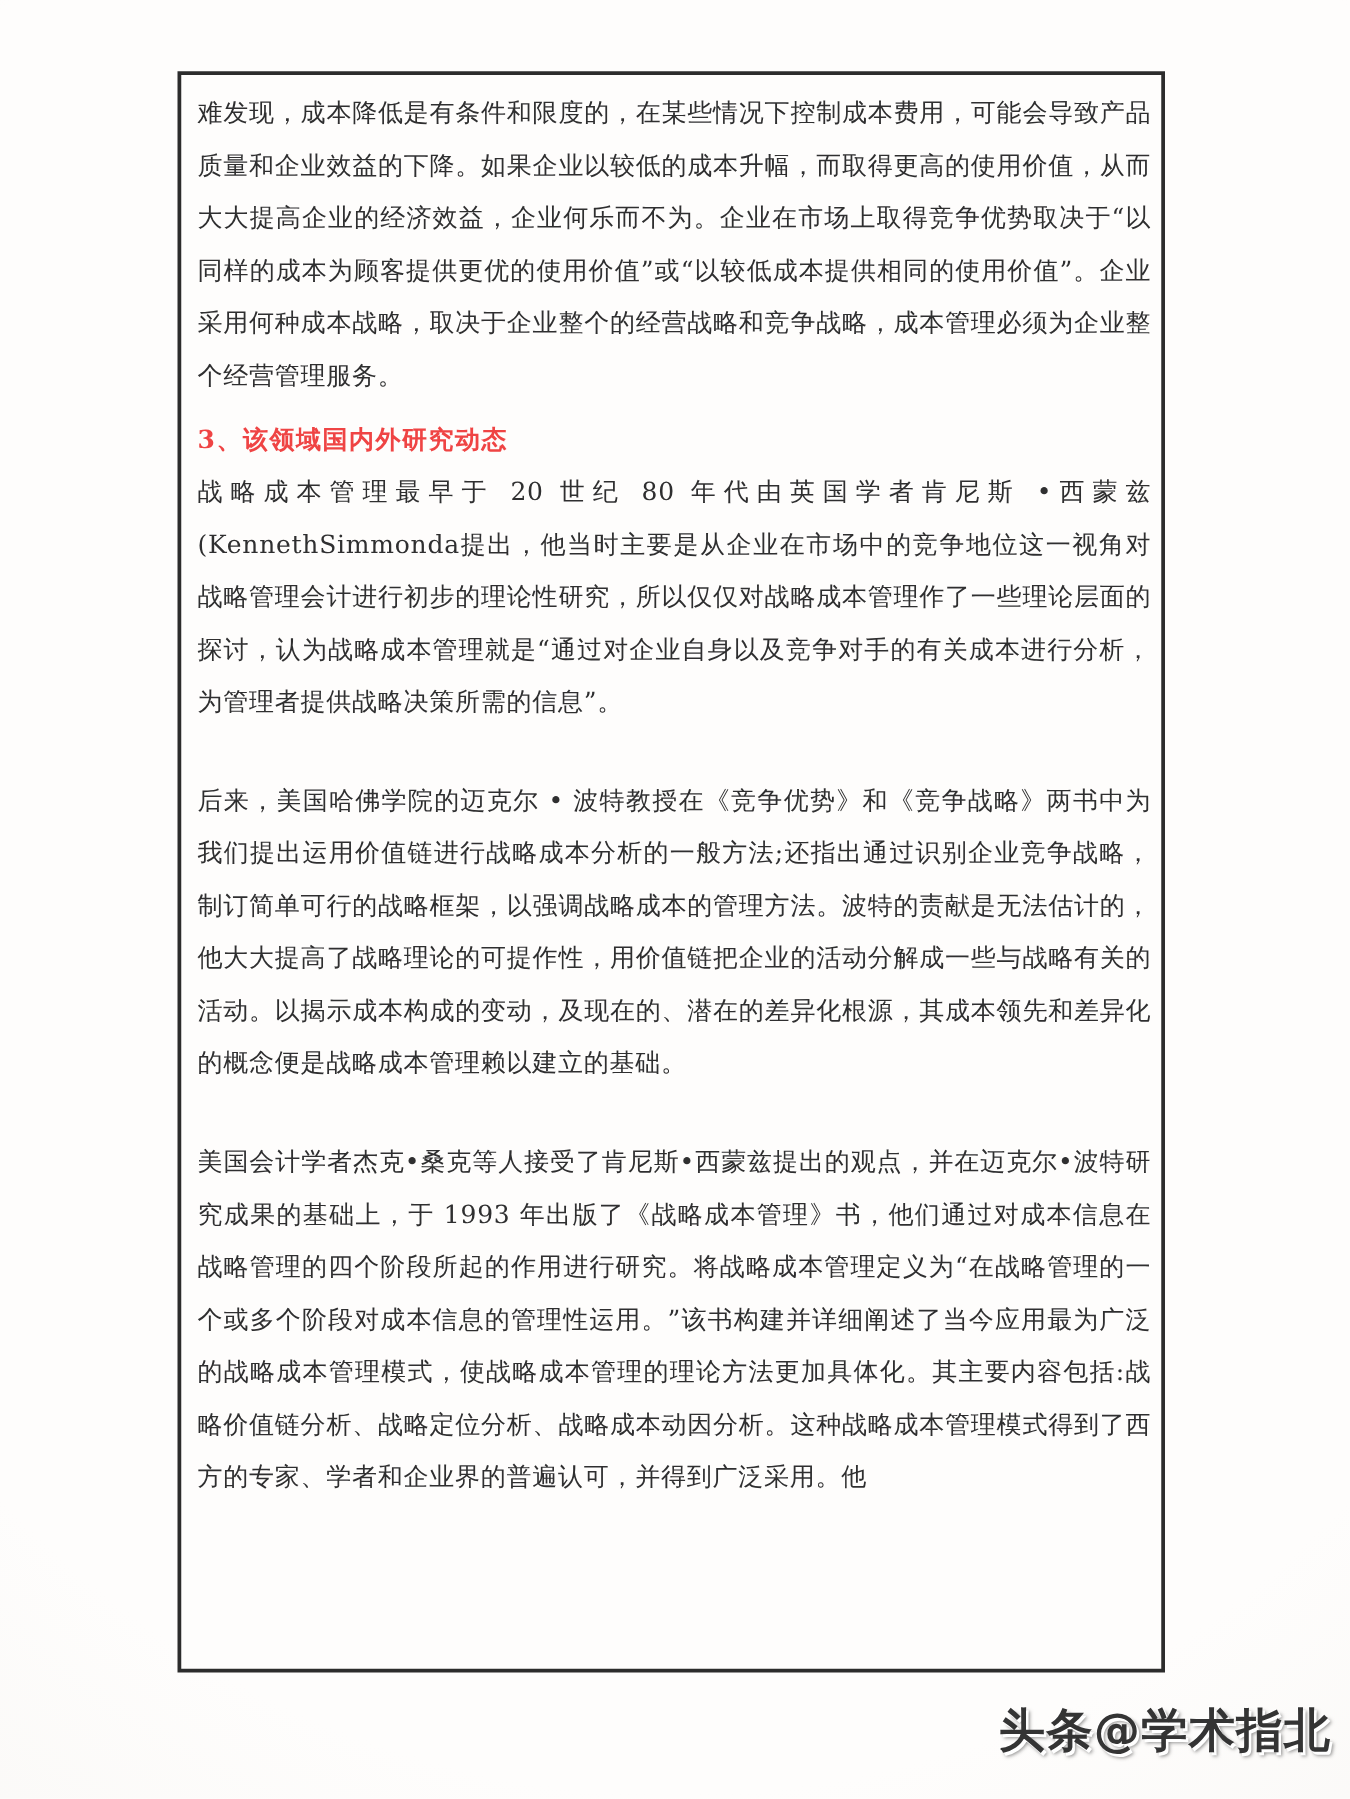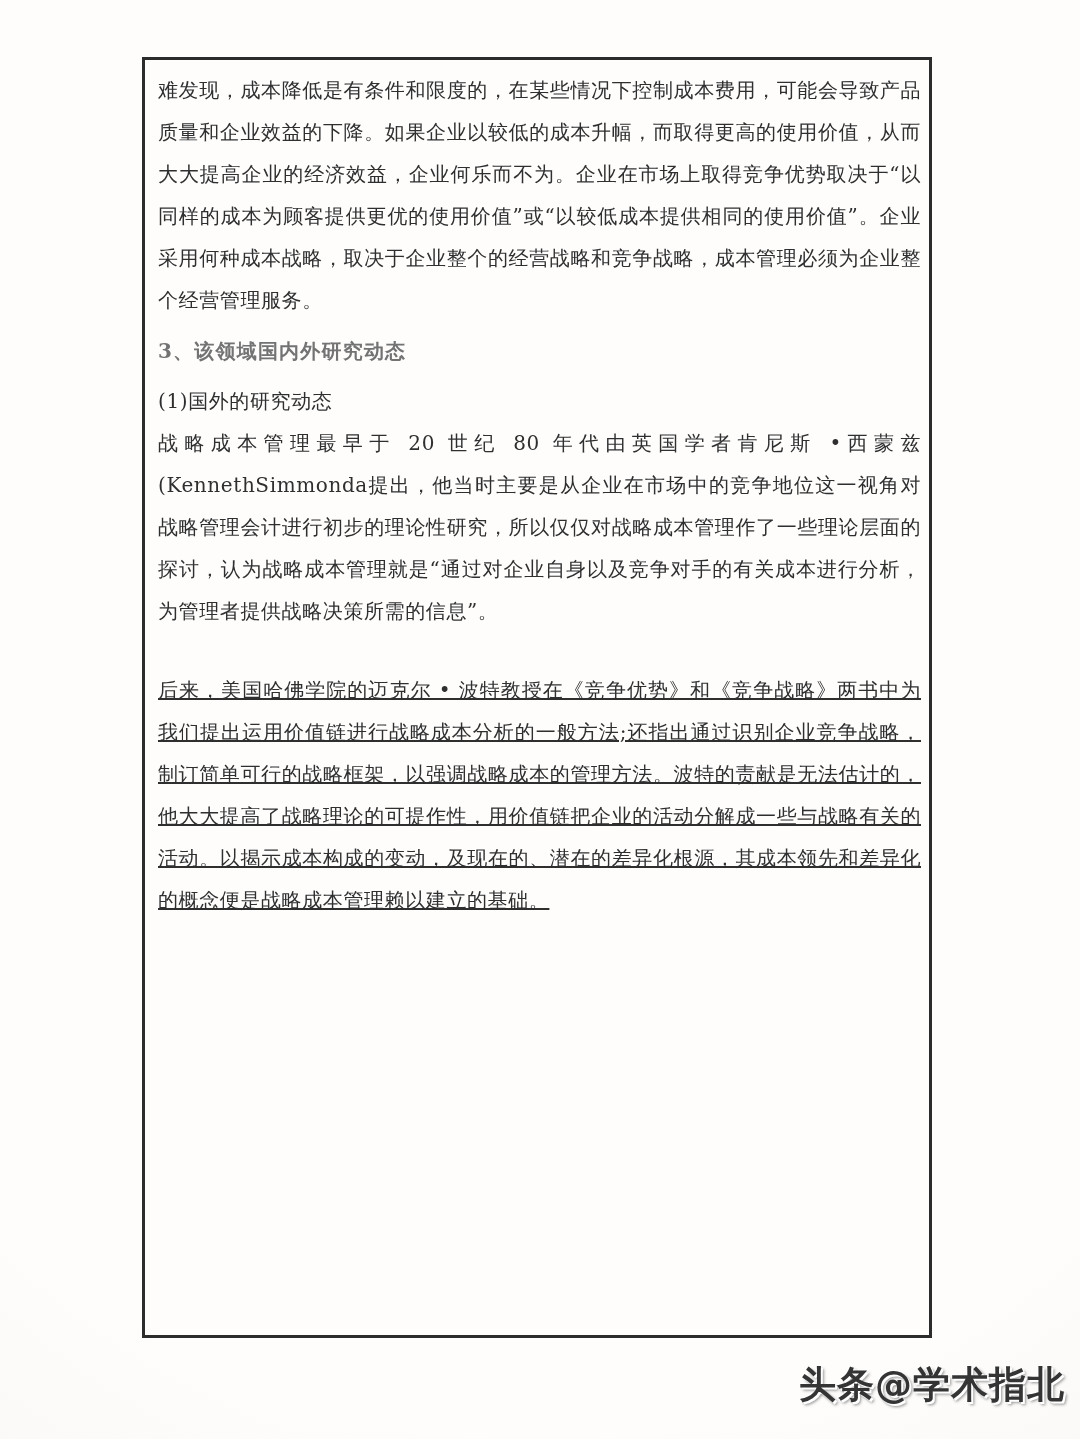--- a/index.html
+++ b/index.html
@@ -33,29 +33,29 @@
     text-align: justify;
     text-justify: inter-ideograph;
   }
 
   .section-heading {
     margin: 9px 0 0 0;
     font-size: 20px;
     line-height: 42px;
     letter-spacing: 1.2px;
     font-weight: bold;
-    color: #737373;
+    color: #ef4444;
   }
 
   .subsection-heading {
     margin-top: 8px;
     font-weight: normal;
   }
 
-  .gap-top { margin-top: 37px; text-decoration: underline; }
+  .gap-top { margin-top: 37px; }
 
   .watermark {
     position: absolute;
     right: 15px;
     bottom: 29px;
     font-family: "DejaVu Sans", "Liberation Sans", sans-serif;
     font-weight: 800;
     font-size: 37px;
     letter-spacing: 1px;
     color: #343434;
@@ -66,22 +66,22 @@
   }
 </style>
 </head>
 <body>
 
 <div class="text-frame">
   <p class="para">难发现，成本降低是有条件和限度的，在某些情况下控制成本费用，可能会导致产品质量和企业效益的下降。如果企业以较低的成本升幅，而取得更高的使用价值，从而大大提高企业的经济效益，企业何乐而不为。企业在市场上取得竞争优势取决于“以同样的成本为顾客提供更优的使用价值”或“以较低成本提供相同的使用价值”。企业采用何种成本战略，取决于企业整个的经营战略和竞争战略，成本管理必须为企业整个经营管理服务。</p>
 
   <h3 class="section-heading">3、该领域国内外研究动态</h3>
 
-  <p class="para subsection-heading">(1)国外的研究动态</p>
 
 
   <p class="para">战略成本管理最早于 20 世纪 80 年代由英国学者肯尼斯 •西蒙兹(KennethSimmonda提出，他当时主要是从企业在市场中的竞争地位这一视角对战略管理会计进行初步的理论性研究，所以仅仅对战略成本管理作了一些理论层面的探讨，认为战略成本管理就是“通过对企业自身以及竞争对手的有关成本进行分析，为管理者提供战略决策所需的信息”。</p>
 
   <p class="para gap-top">后来，美国哈佛学院的迈克尔 • 波特教授在《竞争优势》和《竞争战略》两书中为我们提出运用价值链进行战略成本分析的一般方法;还指出通过识别企业竞争战略，制订简单可行的战略框架，以强调战略成本的管理方法。波特的责献是无法估计的，他大大提高了战略理论的可提作性，用价值链把企业的活动分解成一些与战略有关的活动。以揭示成本构成的变动，及现在的、潜在的差异化根源，其成本领先和差异化的概念便是战略成本管理赖以建立的基础。</p>
 
+  <p class="para gap-top">美国会计学者杰克•桑克等人接受了肯尼斯•西蒙兹提出的观点，并在迈克尔•波特研究成果的基础上，于 1993 年出版了《战略成本管理》书，他们通过对成本信息在战略管理的四个阶段所起的作用进行研究。将战略成本管理定义为“在战略管理的一个或多个阶段对成本信息的管理性运用。”该书构建并详细阐述了当今应用最为广泛的战略成本管理模式，使战略成本管理的理论方法更加具体化。其主要内容包括:战略价值链分析、战略定位分析、战略成本动因分析。这种战略成本管理模式得到了西方的专家、学者和企业界的普遍认可，并得到广泛采用。他</p>
 </div>
 
 <div class="watermark">头条@学术指北</div>
 
 </body></html>

